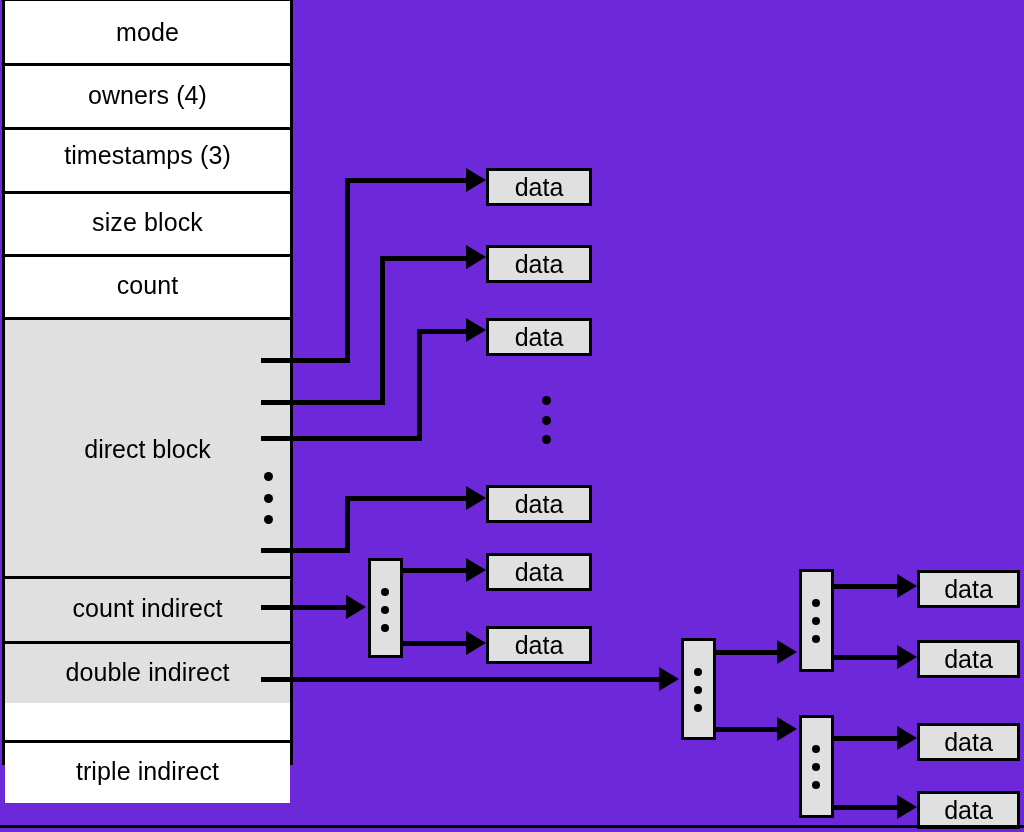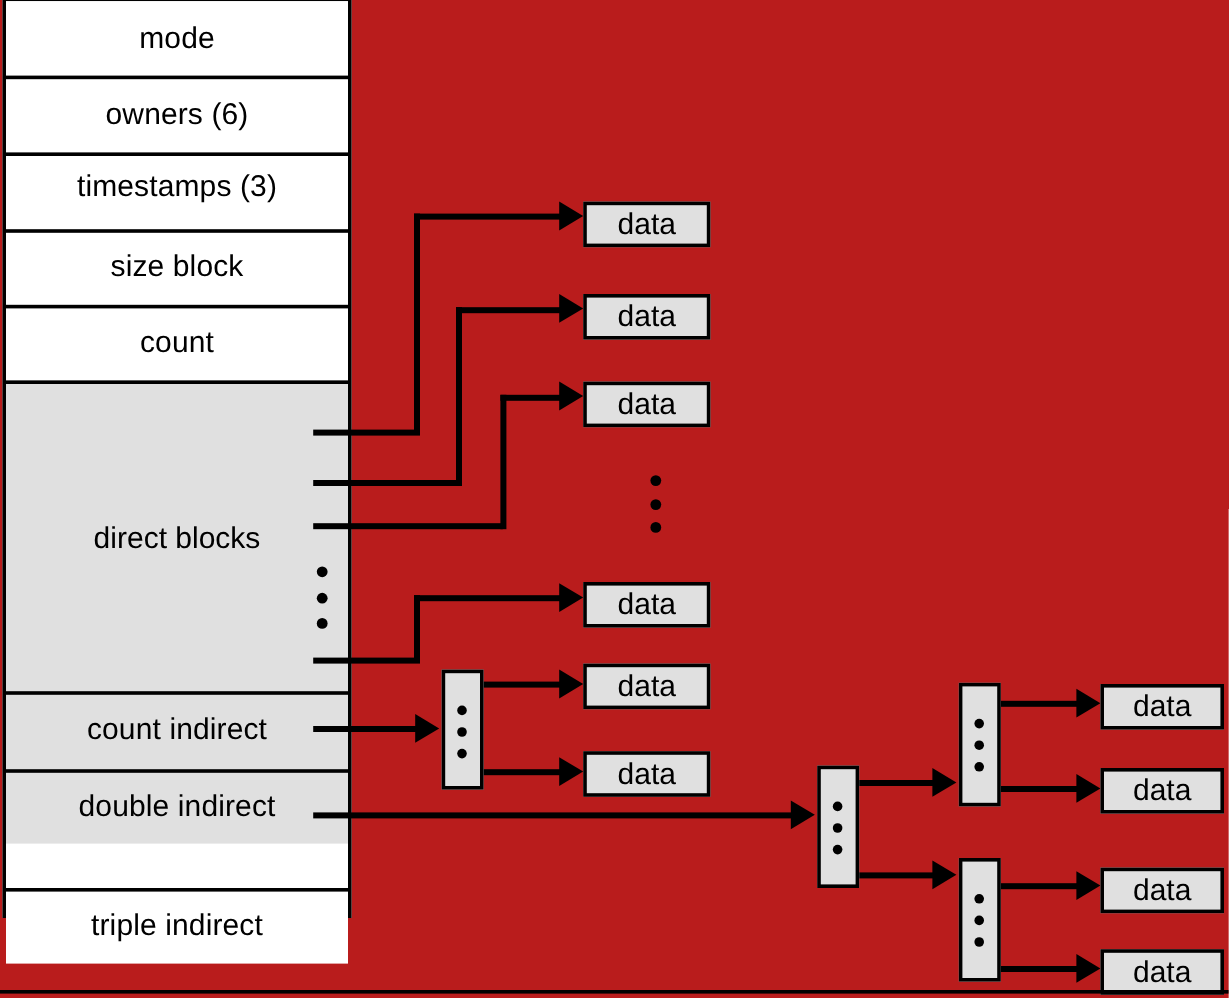--- a/index.html
+++ b/index.html
@@ -9,21 +9,21 @@
     background: #ffffff;
   }
   body {
     font-family: "Liberation Sans", sans-serif;
     color: #000000;
   }
   #canvas {
     position: relative;
     width: 1024px;
     height: 832px;
-    background: #b91c1c;
+    background: #6d28d9;
     overflow: hidden;
   }
 
   
   #inode {
     position: absolute;
     left: 2px;
     top: -2px;
     width: 291px;
     height: 767px;
@@ -134,37 +134,37 @@
 <body>
 
 <div id="canvas">
 
   <div id="inode">
       <div class="inode-row" style="top: 0px; height: 62px;">
         <span class="row-label">mode</span>
       </div>
       <div class="inode-row" style="top: 62px; height: 64px;">
         <div class="divider-top"></div>
-        <span class="row-label">owners (6)</span>
+        <span class="row-label">owners (4)</span>
       </div>
       <div class="inode-row" style="top: 126px; height: 56px;">
         <div class="divider-top"></div>
         <span class="row-label">timestamps (3)</span>
       </div>
       <div class="inode-row" style="top: 190px; height: 63px; text-align: right;">
         <div class="divider-top"></div>
         <span class="row-label">size block</span>
       </div>
       <div class="inode-row" style="top: 253px; height: 63px;">
         <div class="divider-top"></div>
         <span class="row-label">count</span>
       </div>
       <div class="inode-row shaded" style="top: 316px; height: 259px;">
         <div class="divider-top"></div>
-        <span class="direct-label" style="top: 118px;">direct blocks</span>
+        <span class="direct-label" style="top: 118px;">direct block</span>
       </div>
       <div class="inode-row shaded" style="top: 575px; height: 65px;">
         <div class="divider-top"></div>
         <span class="row-label">count indirect</span>
       </div>
       <div class="inode-row shaded" style="top: 640px; height: 62px;">
         <div class="divider-top"></div>
         <span class="row-label">double indirect</span>
       </div>
       <div class="inode-row" style="top: 739px; height: 63px;">

